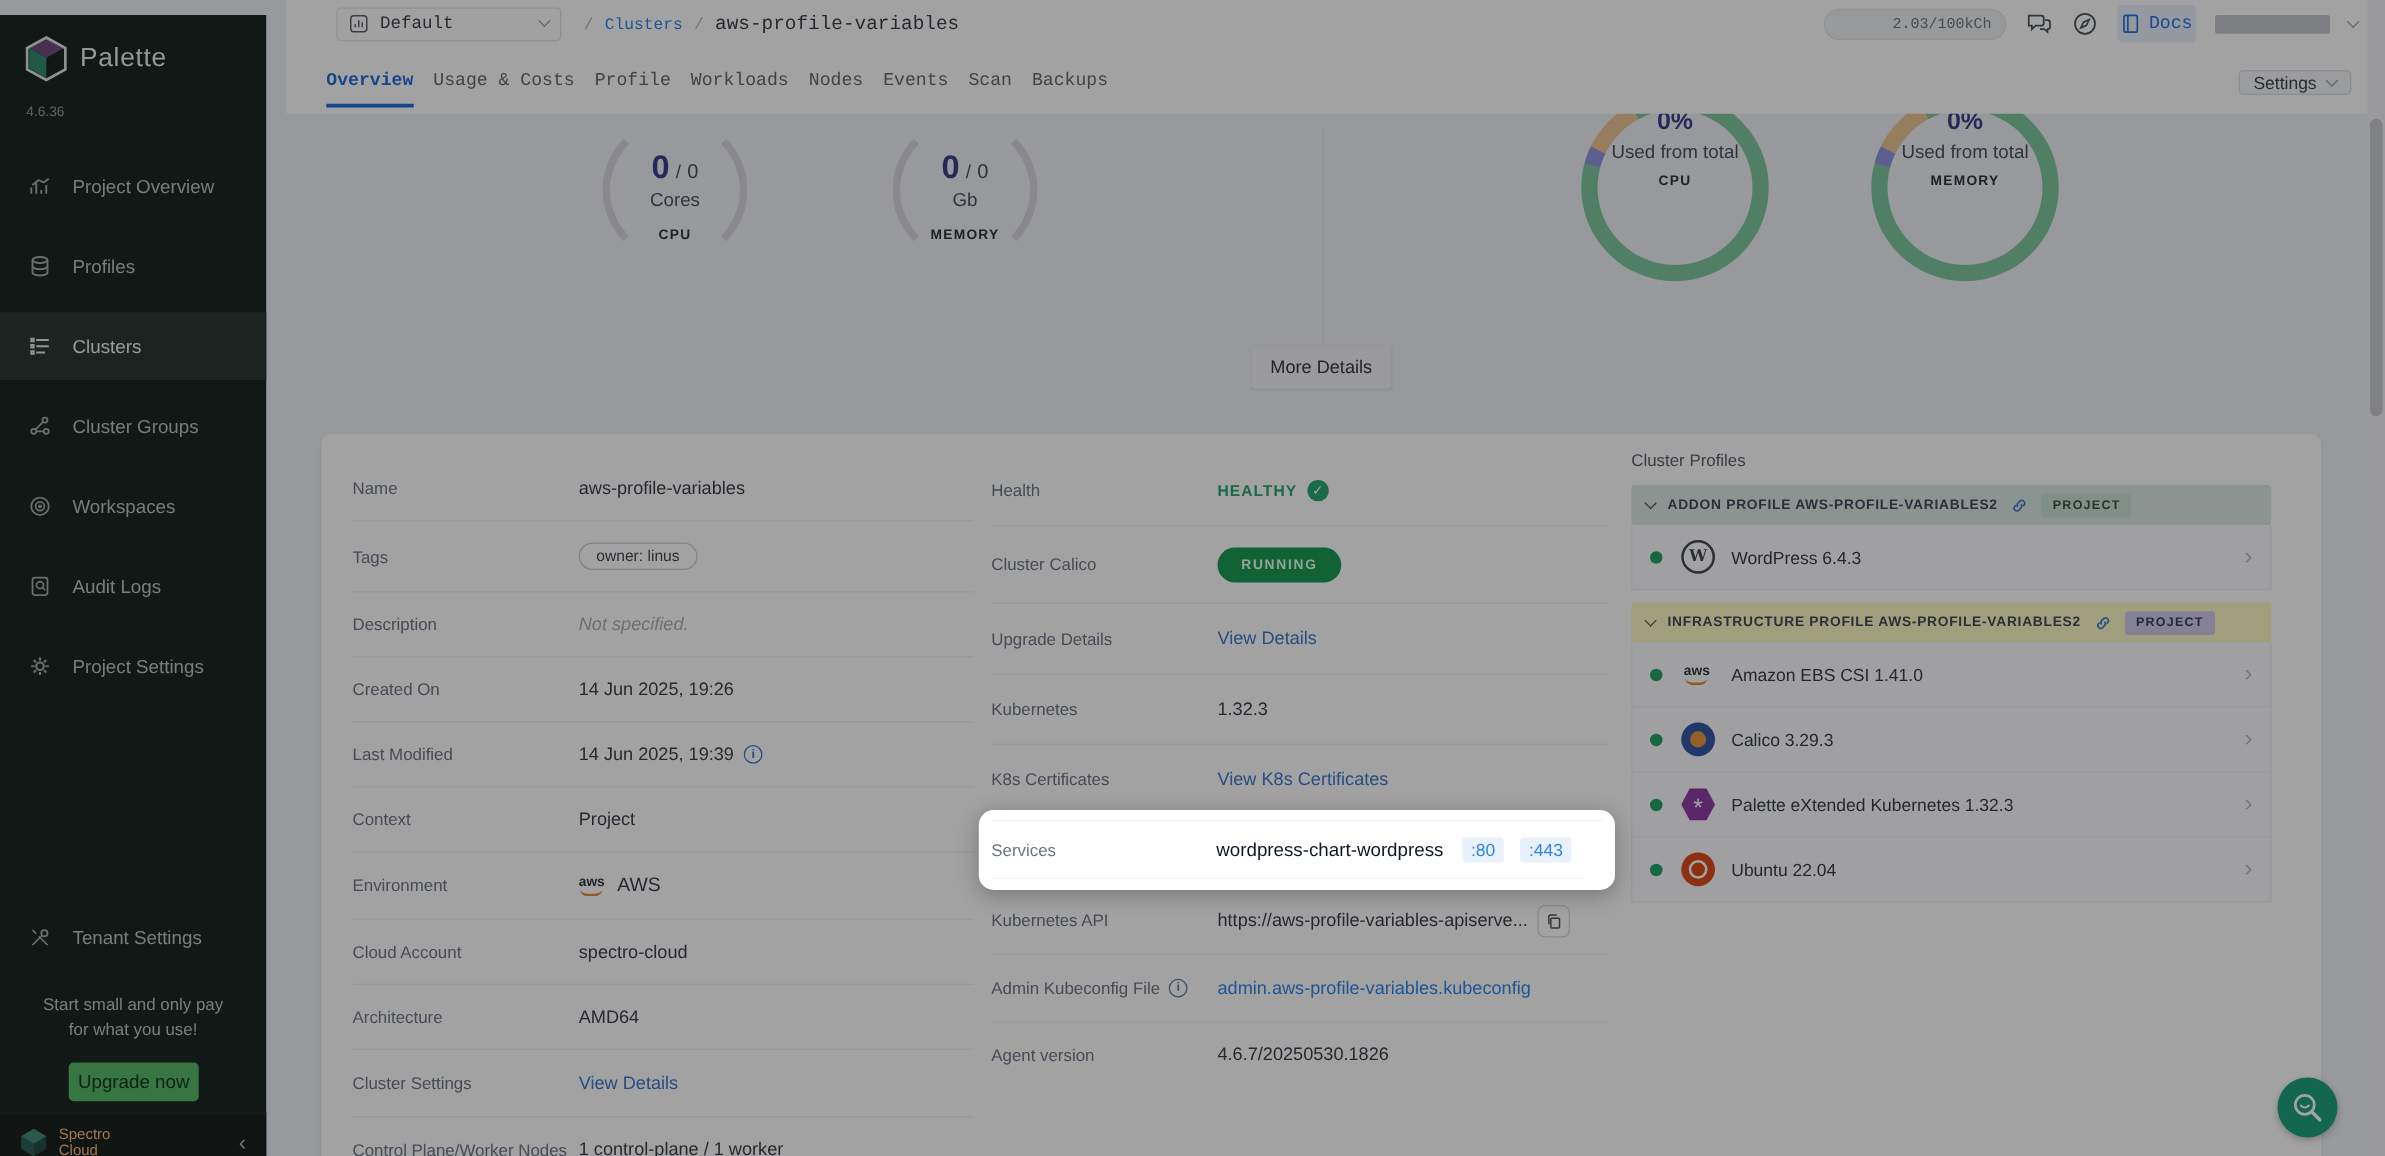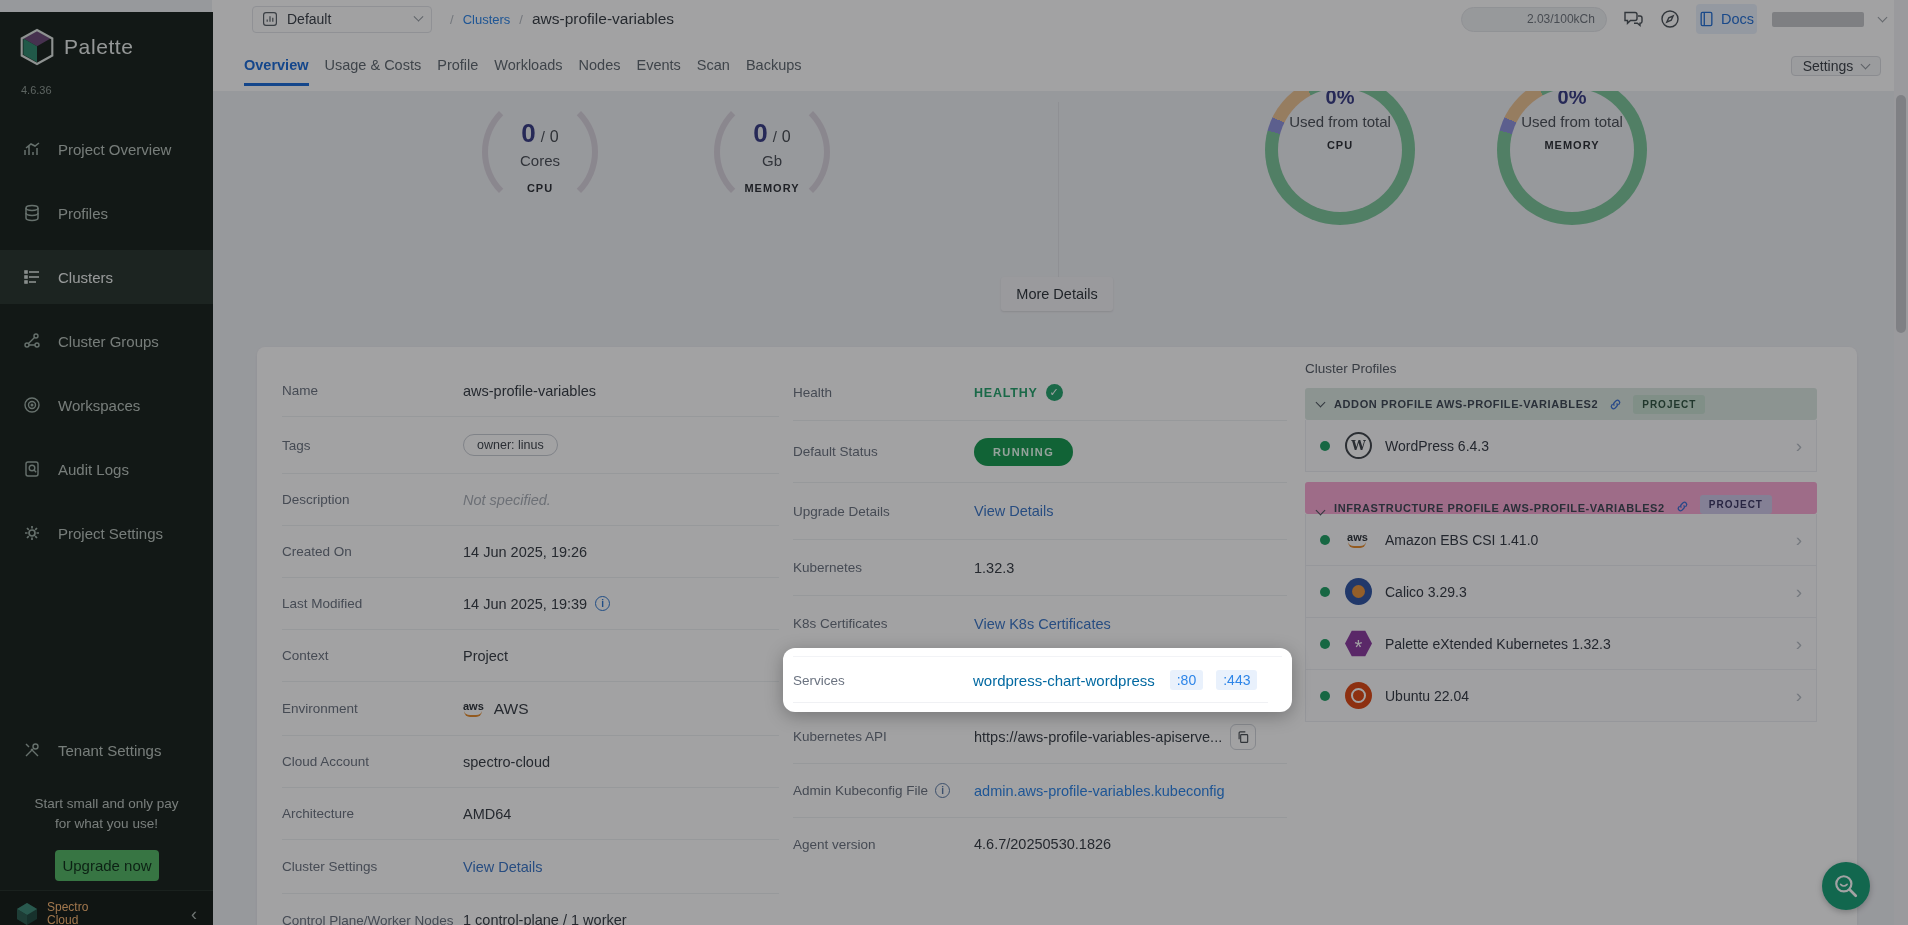--- a/index.html
+++ b/index.html
@@ -14,21 +14,21 @@
 .nav-item.active { background:#28342e; color:#eef2f0; }
 .nav-ico { flex:0 0 auto; stroke:#9fb0a8; }
 .nav-item.active .nav-ico { stroke:#e2eae6; }
 .promo { position:absolute; top:782px; left:12px; width:189px; text-align:center; font-size:13.5px; line-height:20px; color:#bcc5c0; }
 .upgrade-btn { position:absolute; top:838px; left:55px; width:104px; height:31px; background:#53b765; color:#0e3019; font-size:15px; border-radius:4px; display:flex; align-items:center; justify-content:center; cursor:pointer; }
 .side-footer { position:absolute; bottom:0; left:0; width:213px; height:47px; background:#141c18; border-top:1px solid #242f29; display:flex; align-items:center; padding:0 16px; gap:9px; }
 .brand { font-size:12px; line-height:13px; color:#fdba74; }
 .collapse-chev { margin-left:auto; color:#aab4af; font-size:18px; cursor:pointer; }
 
 
-.topbar { position:absolute; left:212px; top:0; right:0; height:91px; background:#ffffff; z-index:5; }
+.topbar { position:absolute; left:229px; top:0; right:0; height:91px; background:#ffffff; z-index:5;font-family:Liberation Mono, monospace; }
 .row1 { position:absolute; top:5px; left:0; right:0; height:28px; display:flex; align-items:center; padding:0 22px 0 40px; }
 .proj-selector { display:flex; align-items:center; gap:9px; width:180px; height:27px; border:1px solid #e2e4e9; border-radius:4px; padding:0 9px; background:#fdfdfe; cursor:pointer; }
 .proj-selector .lbl { font-size:14px; color:#3a4048; }
 .chev { width:7px; height:7px; border-right:1.6px solid #8e959c; border-bottom:1.6px solid #8e959c; transform:rotate(45deg) translate(-2px,-2px); }
 .proj-selector .chev { margin-left:auto; }
 .breadcrumb { display:flex; align-items:center; gap:9px; margin-left:18px; }
 .bc-sep { font-size:13px; color:#b4bac1; }
 .bc-link { font-size:13px; color:#2d85e8; cursor:pointer; }
 .bc-current { font-size:15.5px; color:#383e45; }
 .topbar-right { margin-left:auto; display:flex; align-items:center; gap:15px; }
@@ -83,21 +83,21 @@
 .aws-mark { display:inline-flex; flex-direction:column; align-items:center; margin-right:2px; }
 .aws-txt { font-size:11px; font-weight:bold; color:#2d3239; line-height:10px; }
 .aws-smile { width:18px; height:6px; border-bottom:2px solid #e78b2b; border-radius:0 0 9px 9px; }
 .copy-btn { width:26px; height:26px; border:1px solid #d2d6dc; border-radius:6px; display:flex; align-items:center; justify-content:center; cursor:pointer; background:#fff; }
 
 
 .col-profiles { position:absolute; left:1048px; top:14px; width:512px; }
 .cp-title { font-size:13.5px; color:#555c66; margin-bottom:12px; }
 .cp-group-header { height:32px; display:flex; align-items:center; gap:10px; padding:0 12px; font-size:11px; font-weight:bold; letter-spacing:.6px; color:#3e4754; border-radius:3px; cursor:pointer; }
 .cp-group-header.teal { background:#dce9e3; }
-.cp-group-header.purple { background:#f9a8d4;align-items:flex-end; }
+.cp-group-header.purple { background:#fef9c3; }
 .cp-chev { width:7px; height:7px; border-right:1.8px solid #4a525c; border-bottom:1.8px solid #4a525c; transform:rotate(45deg); margin-top:-3px; flex:0 0 auto; }
 .badge { font-size:10px; font-weight:bold; letter-spacing:1px; padding:4px 9px; border-radius:3px; }
 .badge.teal { background:#c8e0d2; color:#2f5341; }
 .badge.purple { background:#cfc9e9; color:#3b3663; }
 .cp-item { height:52px; display:flex; align-items:center; padding:0 14px; background:#fcfcfe; border:1px solid #eceef2; border-top:none; font-size:14px; color:#333943; cursor:pointer; }
 .cp-item:first-of-type { border-top:1px solid #eceef2; }
 .gdot { width:10px; height:10px; border-radius:50%; background:#1fa065; margin-right:15px; flex:0 0 auto; }
 .cp-ico { width:27px; height:27px; margin-right:13px; flex:0 0 auto; display:flex; align-items:center; justify-content:center; }
 .cp-arrow { margin-left:auto; color:#b7bdc5; font-size:19px; }
 .cp-gap { height:10px; }
@@ -113,21 +113,21 @@
 .scroll-track { position:absolute; right:0; top:0; width:14px; height:925px; background:#f2f3f5; z-index:6; }
 .scroll-thumb { position:absolute; right:2px; top:95px; width:10px; height:238px; background:#c7c9ce; border-radius:5px; cursor:pointer; }
 .fab { position:absolute; left:1822px; top:862px; width:48px; height:48px; border-radius:50%; background:#17a077; z-index:7; display:flex; align-items:center; justify-content:center; cursor:pointer; box-shadow:0 2px 6px rgba(0,0,0,.25); }
 
 
 .overlay { position:absolute; inset:0; background:rgba(10,11,14,.38); z-index:50; }
 .spotlight { position:absolute; left:783px; top:648px; width:509px; height:64px; background:#fff; border-radius:12px; z-index:60; box-shadow:0 4px 18px rgba(0,0,0,.28); display:flex; align-items:center; padding:0 10px; }
 .spotlight::before { content:""; position:absolute; top:8px; left:10px; right:10px; height:1px; background:#f2f3f6; }
 .spotlight::after { content:""; position:absolute; bottom:9px; left:10px; right:24px; height:1px; background:#f0f1f4; }
 .spot-label { width:180px; flex:0 0 auto; font-size:13.5px; color:#6b7380; }
-.spot-value { font-size:15px; color:#0369a1; margin-right:15px; }
+.spot-value { font-size:15px; color:#0f172a; margin-right:15px; }
 .port-chip { background:#e9f1fc; color:#2d85e8; font-size:14px; padding:2px 7px; border-radius:3px; margin-right:13px; cursor:pointer; }
 </style>
 </head>
 <body>
 
 <aside class="sidebar">
   <div class="logo-row">
     <svg width="34" height="38" viewBox="0 0 40 44">
       <path d="M20 3 36 12 20 21 4 12z" fill="#6b4a78"></path>
       <path d="M4 12l16 9v19L4 31z" fill="#2f8a6e"></path>
@@ -369,21 +369,21 @@
 
   <div class="col-mid">
     <div class="drow h56">
       <span class="dlabel">Health</span>
       <span class="dvalue">
           <span class="healthy">HEALTHY</span>
           <span class="check-badge">✓</span>
         </span>
     </div>
     <div class="drow h62">
-      <span class="dlabel">Default Status</span>
+      <span class="dlabel">Cluster Calico</span>
       <span class="dvalue">
           <span class="running-pill">RUNNING</span>
         </span>
     </div>
     <div class="drow h57">
       <span class="dlabel">Upgrade Details</span>
       <span class="dvalue link">View Details</span>
     </div>
     <div class="drow h56">
       <span class="dlabel">Kubernetes</span>

